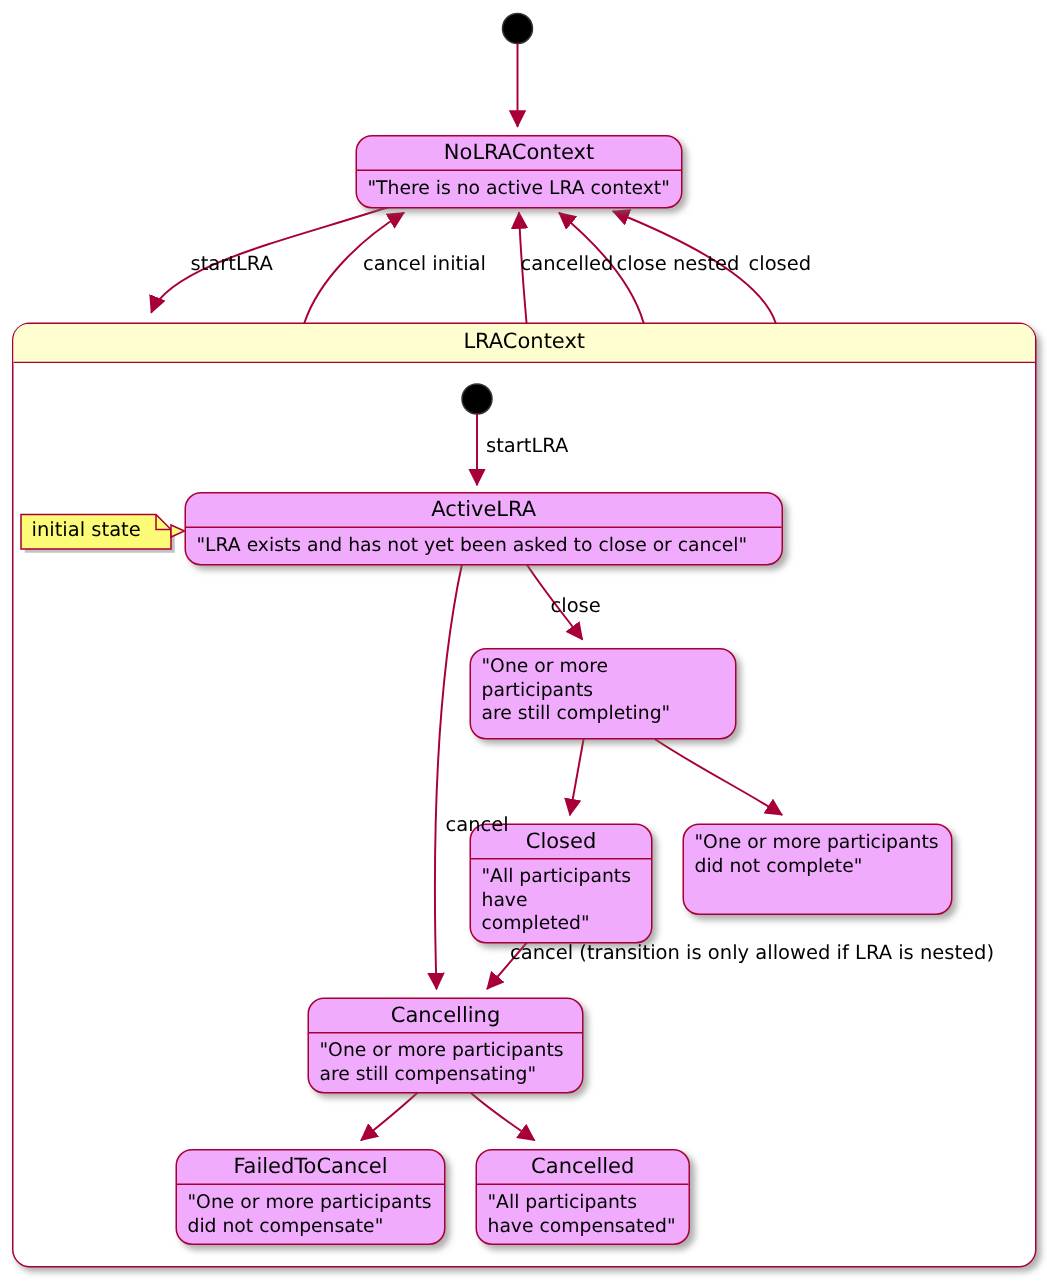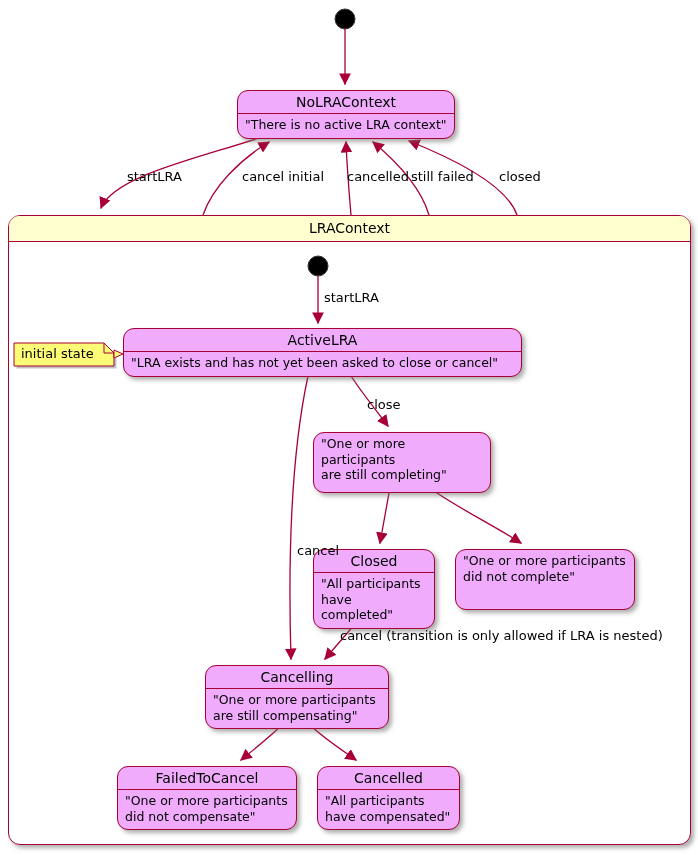--- a/index.html
+++ b/index.html
@@ -109,21 +109,21 @@
 
   <div class="state" style="left:317px; top:766px; width:143px; min-height:61px;">
     <div class="state-title">Cancelled</div>
     <div class="state-body">"All participants
 have compensated"</div>
   </div>
 
   <div class="edge-label" style="left:127px; top:169px;">startLRA</div>
   <div class="edge-label" style="left:242px; top:169px;">cancel initial</div>
   <div class="edge-label" style="left:347px; top:169px;">cancelled</div>
-  <div class="edge-label" style="left:411px; top:169px;">still failed</div>
+  <div class="edge-label" style="left:411px; top:169px;">close nested</div>
   <div class="edge-label" style="left:499px; top:169px;">closed</div>
   <div class="edge-label" style="left:324px; top:290px;">startLRA</div>
   <div class="edge-label" style="left:367px; top:397px;">close</div>
   <div class="edge-label" style="left:297px; top:543px;">cancel</div>
   <div class="edge-label" style="left:340px; top:628px;">cancel (transition is only allowed if LRA is nested)</div>
 
   <div class="note-text" style="left:21px; top:346px;">initial state</div>
 
 </div>
 

